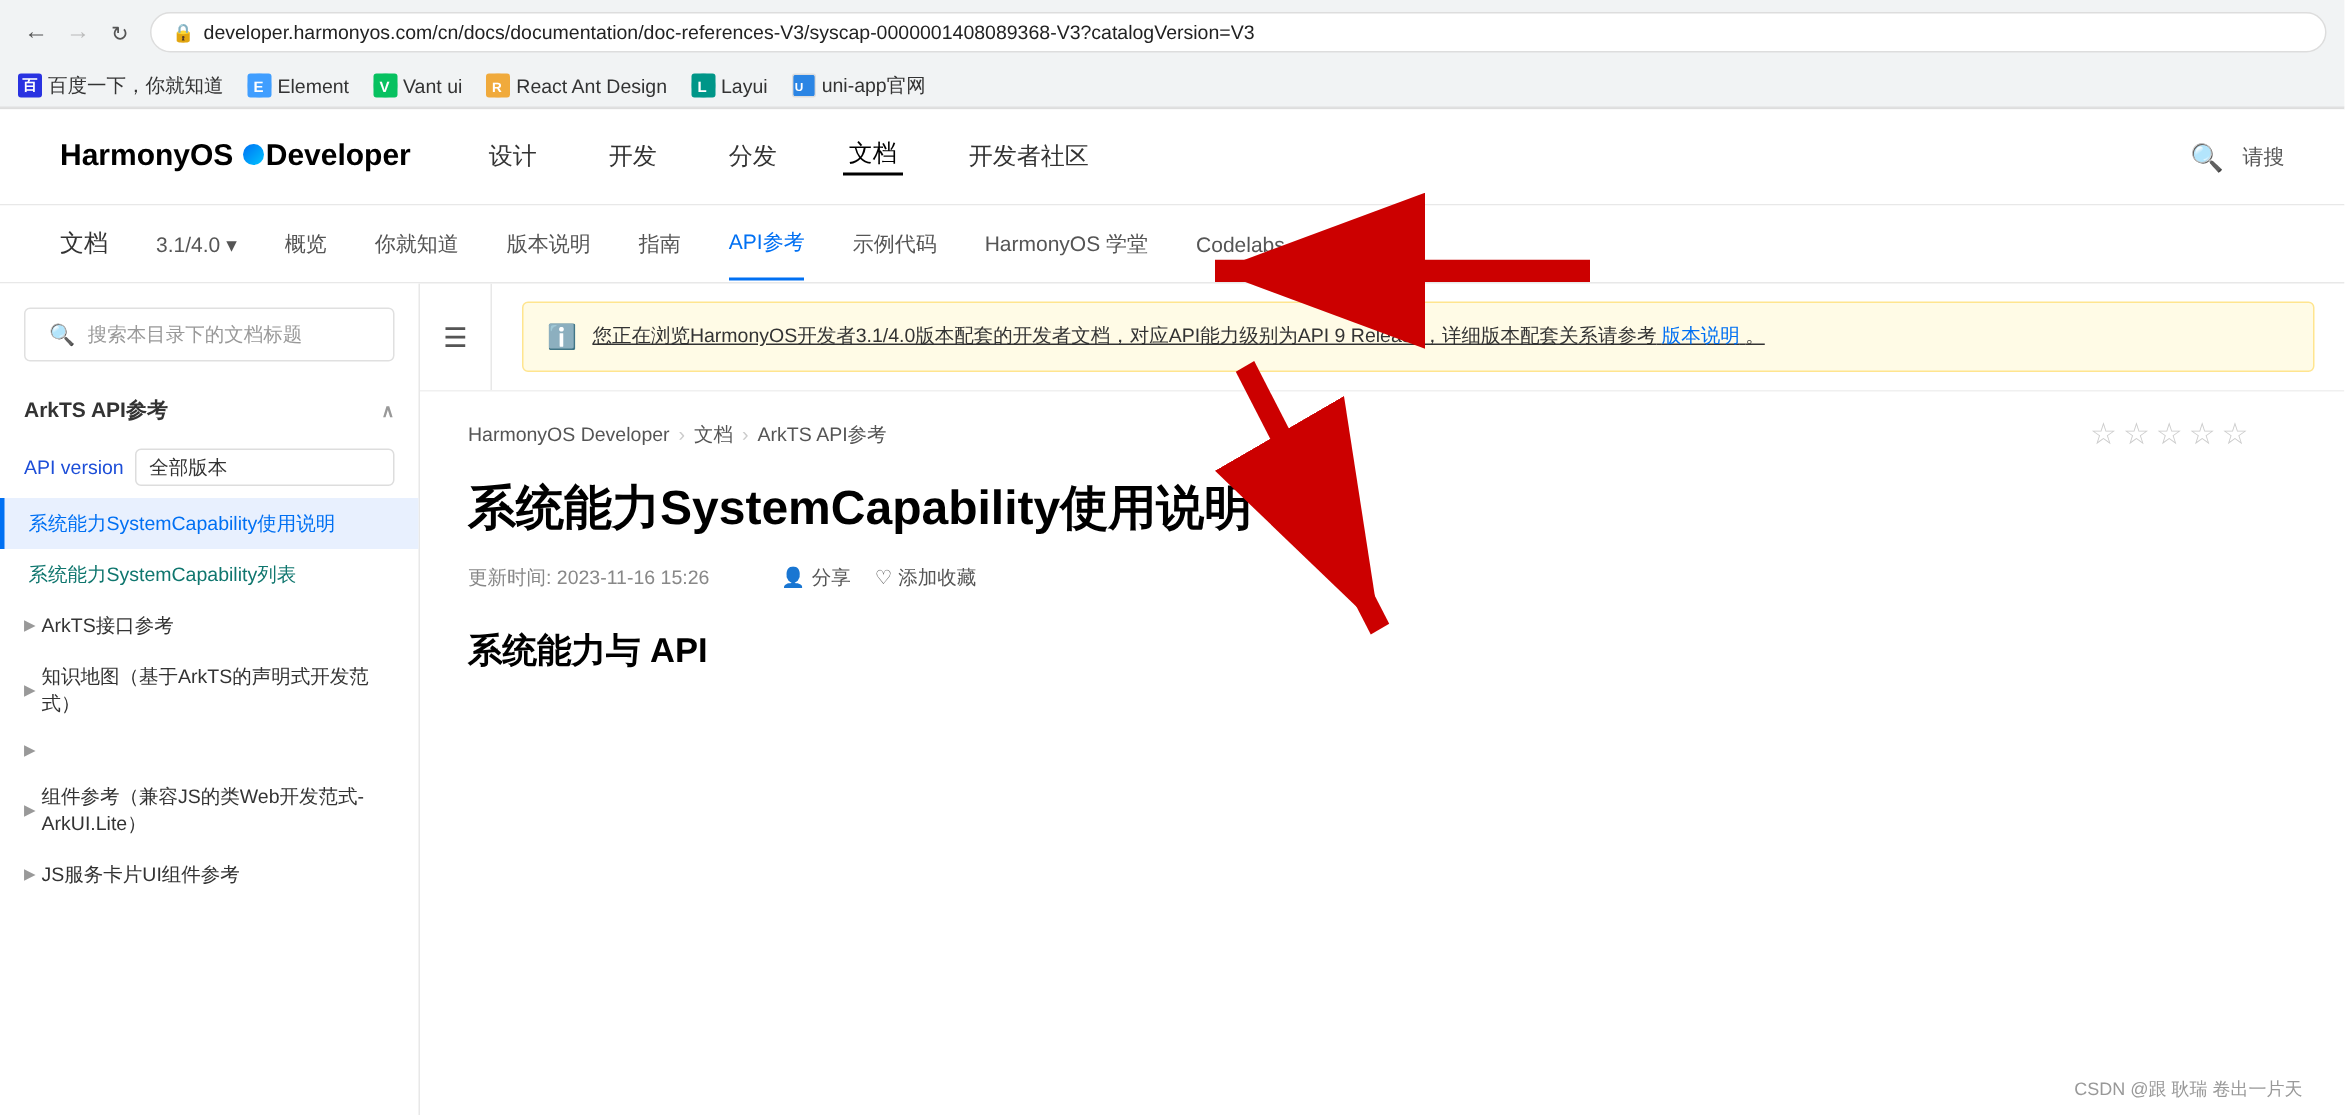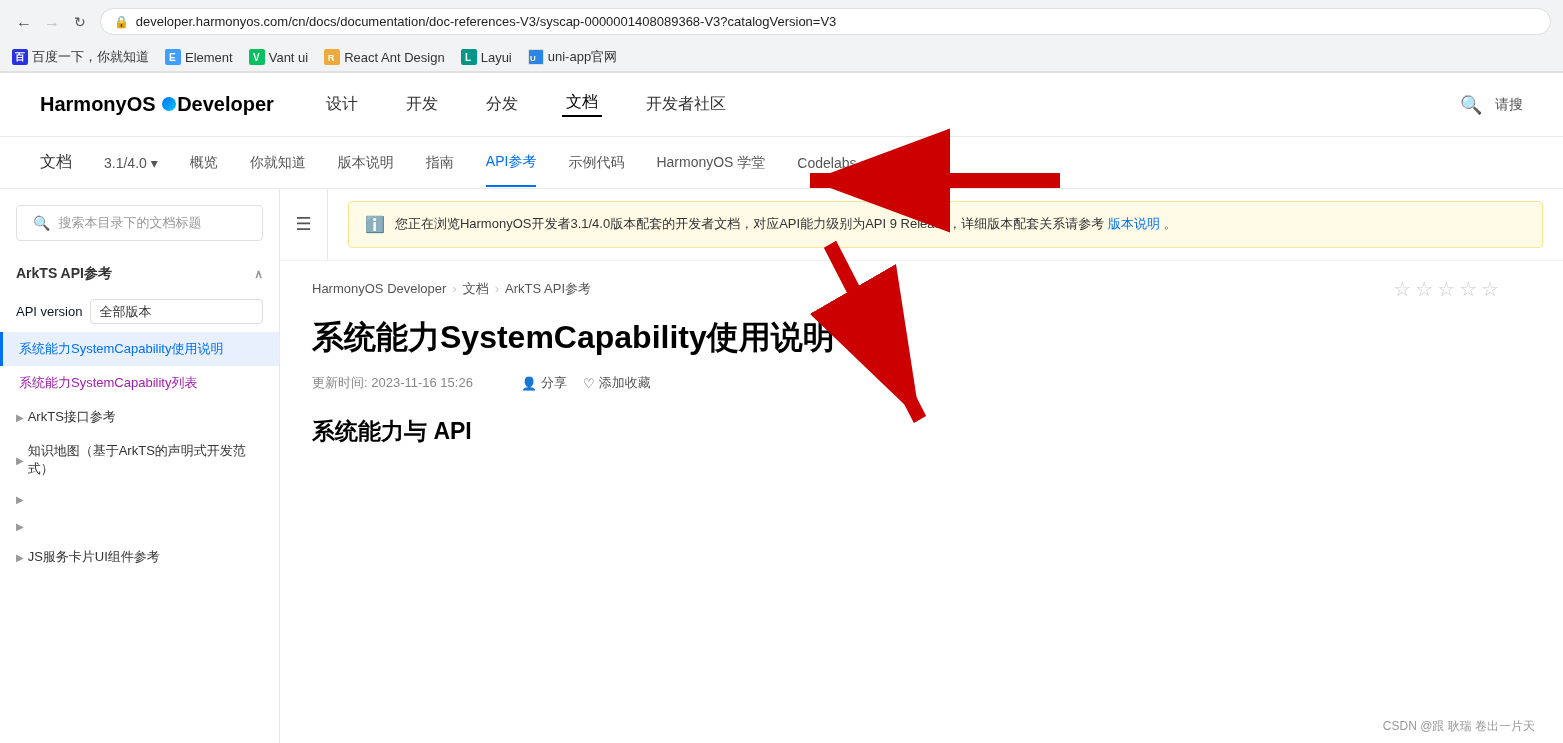--- a/index.html
+++ b/index.html
@@ -54,35 +54,35 @@
 
     
     .sidebar { width: 280px; min-width: 280px; border-right: 1px solid #e8e8e8; padding: 16px 0; min-height: 600px; background: #fff; }
     .sidebar-search { display: flex; align-items: center; gap: 8px; padding: 8px 16px; margin: 0 16px 16px; border: 1px solid #e0e0e0; border-radius: 4px; cursor: text; }
     .sidebar-search-icon { color: #999; font-size: 14px; }
     .sidebar-search-placeholder { color: #999; font-size: 13px; }
     .sidebar-section { padding: 0; }
     .sidebar-section-title { display: flex; align-items: center; justify-content: space-between; padding: 8px 16px; font-size: 14px; font-weight: 600; color: #333; cursor: pointer; }
     .collapse-icon { color: #999; font-size: 12px; }
     .api-version-row { display: flex; align-items: center; gap: 8px; padding: 8px 16px; }
-    .api-version-label { font-size: 13px; color: #0f172a; }
+    .api-version-label { font-size: 13px; color: #1d4ed8; }
     .api-version-select { flex: 1; border: 1px solid #ddd; border-radius: 4px; padding: 4px 8px; font-size: 13px; color: #333; background: #fff; cursor: pointer; appearance: none; }
-    .sidebar-item { padding: 8px 16px; font-size: 13px; color: #a21caf; cursor: pointer; border-left: 3px solid transparent; }
+    .sidebar-item { padding: 8px 16px; font-size: 13px; color: #0f766e; cursor: pointer; border-left: 3px solid transparent; }
     .sidebar-item.active { background: #e8f0fe; color: #0070f3; font-weight: 500; border-left: 3px solid #0070f3; }
     .sidebar-item-expandable { display: flex; align-items: center; gap: 4px; padding: 8px 16px; font-size: 13px; color: #333; cursor: pointer; }
     .expand-icon { font-size: 10px; color: #999; }
 
     
     .main-content { flex: 1; padding: 0; overflow: hidden; }
     .toc-toggle-btn { display: flex; align-items: center; justify-content: center; width: 48px; cursor: pointer; border-right: 1px solid #e8e8e8; }
 
     
     .notice-banner { background: #fffbe6; border: 1px solid #ffe58f; border-radius: 4px; padding: 12px 16px; margin: 16px 32px; display: flex; align-items: flex-start; gap: 10px; }
     .notice-icon { color: #faad14; font-size: 16px; margin-top: 1px; }
-    .notice-text { font-size: 13px; color: #333; line-height: 1.6; }
+    .notice-text { font-size: 13px; color: #333; line-height: 1.6; text-decoration: underline; }
     .notice-link { color: #0070f3; text-decoration: none; cursor: pointer; }
 
     
     .breadcrumb { display: flex; align-items: center; gap: 6px; padding: 16px 32px 8px; font-size: 13px; color: #999; }
     .breadcrumb-item { cursor: pointer; color: #555; }
     .breadcrumb-sep { color: #ccc; }
 
     
     .rating-area { display: flex; align-items: center; gap: 4px; margin-left: auto; padding-right: 32px; }
     .star { font-size: 20px; color: #ccc; cursor: pointer; }
@@ -243,20 +243,21 @@
           </div>
           <div class="sidebar-item-expandable">
             <span class="expand-icon">▶</span>
             <span>知识地图（基于ArkTS的声明式开发范式）</span>
           </div>
           <div class="sidebar-item-expandable">
             <span class="expand-icon">▶</span>
           </div>
           <div class="sidebar-item-expandable">
             <span class="expand-icon">▶</span>
+            <span>组件参考（兼容JS的类Web开发范式-ArkUI.Lite）</span>
           </div>
           <div class="sidebar-item-expandable">
             <span class="expand-icon">▶</span>
             <span>JS服务卡片UI组件参考</span>
           </div>
         </div>
       </div>
 
       <div class="main-content">
 

